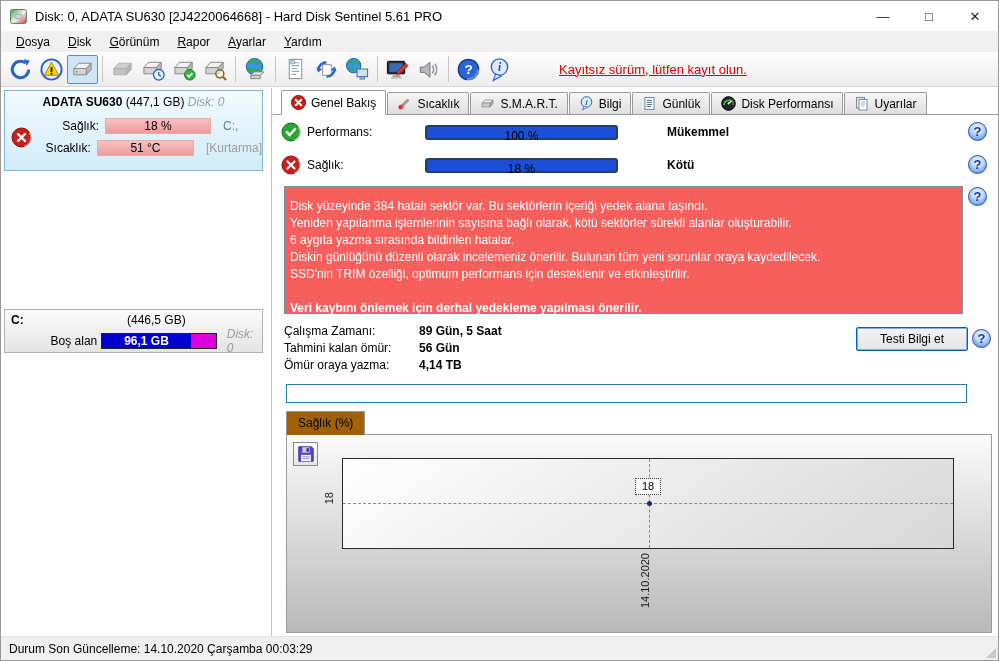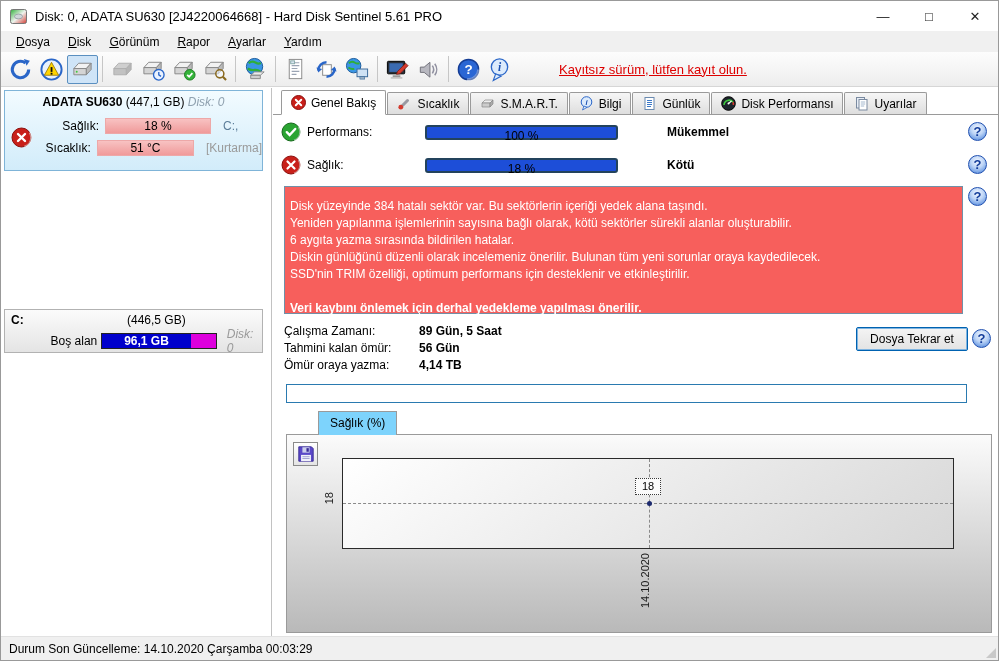--- a/index.html
+++ b/index.html
@@ -84,21 +84,21 @@
 
   
   .stat-row{position:absolute;left:11px;height:17px;display:flex;}
   .stat-row .lbl{width:135px;}
   .stat-row .val{font-weight:bold;}
   .retest{position:absolute;left:583px;top:239px;width:112px;height:24px;border:1px solid #0062b1;box-shadow:0 0 0 1px #7fb4e0 inset;background:linear-gradient(#f4f4f4,#e3e3e3);font-size:12px;text-align:center;line-height:22px;border-radius:2px;}
 
   .txt-input{position:absolute;left:13px;top:296px;width:681px;height:19px;border:1px solid #2a7ab0;background:#fff;font:12px "Liberation Sans",sans-serif;padding:0 3px;}
 
   
-  .chart-tab{position:absolute;left:13px;top:323px;height:24px;padding:4px 11px 0;background:#7dd3fc;border:1px solid #9a9a9a;border-bottom:none;z-index:2;margin-left:32px;}
+  .chart-tab{position:absolute;left:13px;top:323px;height:24px;padding:4px 11px 0;background:#a16207;border:1px solid #9a9a9a;border-bottom:none;z-index:2;}
   .chart-panel{position:absolute;left:13px;top:346px;width:706px;height:199px;border:1px solid #9a9a9a;background:linear-gradient(#fbfbfb,#b9b9b9);}
   .savebtn{position:absolute;left:6px;top:7px;width:25px;height:24px;border:1px solid #8a8a8a;background:linear-gradient(#fff,#e4e4e4);display:flex;align-items:center;justify-content:center;}
   .savebtn svg{width:18px;height:18px;}
   .plot{position:absolute;left:55px;top:23px;width:612px;height:91px;border:1px solid #2a2a2a;background:linear-gradient(145deg,#ffffff,#d7d7d7);}
   .hline{position:absolute;left:0;top:44px;width:100%;border-top:1px dashed #8a8a8a;}
   .vline{position:absolute;left:306px;top:0;height:100%;border-left:1px dashed #8a8a8a;}
   .dot{position:absolute;left:304px;top:42px;width:5px;height:5px;border-radius:50%;background:#1c2a6e;}
   .ptlabel{position:absolute;left:292px;top:19px;min-width:26px;height:17px;background:#fafafa;border:1px dotted #3a3a3a;text-align:center;font-size:11px;line-height:15px;}
   .ytick{position:absolute;left:36px;top:57px;writing-mode:vertical-rl;transform:rotate(180deg);font-size:11px;color:#1a1a1a;}
   .xtick{position:absolute;left:352px;top:118px;writing-mode:vertical-rl;transform:rotate(180deg);font-size:11px;color:#1a1a1a;}
@@ -416,21 +416,21 @@
         </div>
       <div class="stat-row" style="top:253px;">
         <span class="lbl">Tahmini kalan ömür:</span>
         <span class="val">56 Gün</span>
         </div>
       <div class="stat-row" style="top:270px;">
         <span class="lbl">Ömür oraya yazma:</span>
         <span class="val">4,14 TB</span>
         </div>
 
-      <button class="retest">Dosya Tekrar et</button>
+      <button class="retest">Testi Bilgi et</button>
       <span class="help" style="left:699px;top:241px;">?</span>
 
       <input class="txt-input" value="" style="">
 
       <div class="chart-tab">Sağlık (%)</div>
       <div class="chart-panel">
         <div class="savebtn">
           <svg viewBox="0 0 20 20">
             <path d="M2 2h14l2 2v14H2z" fill="#5a48c8" stroke="#352894"></path>
             <rect x="6" y="2.5" width="8" height="6" fill="#ccd0ec"></rect>

